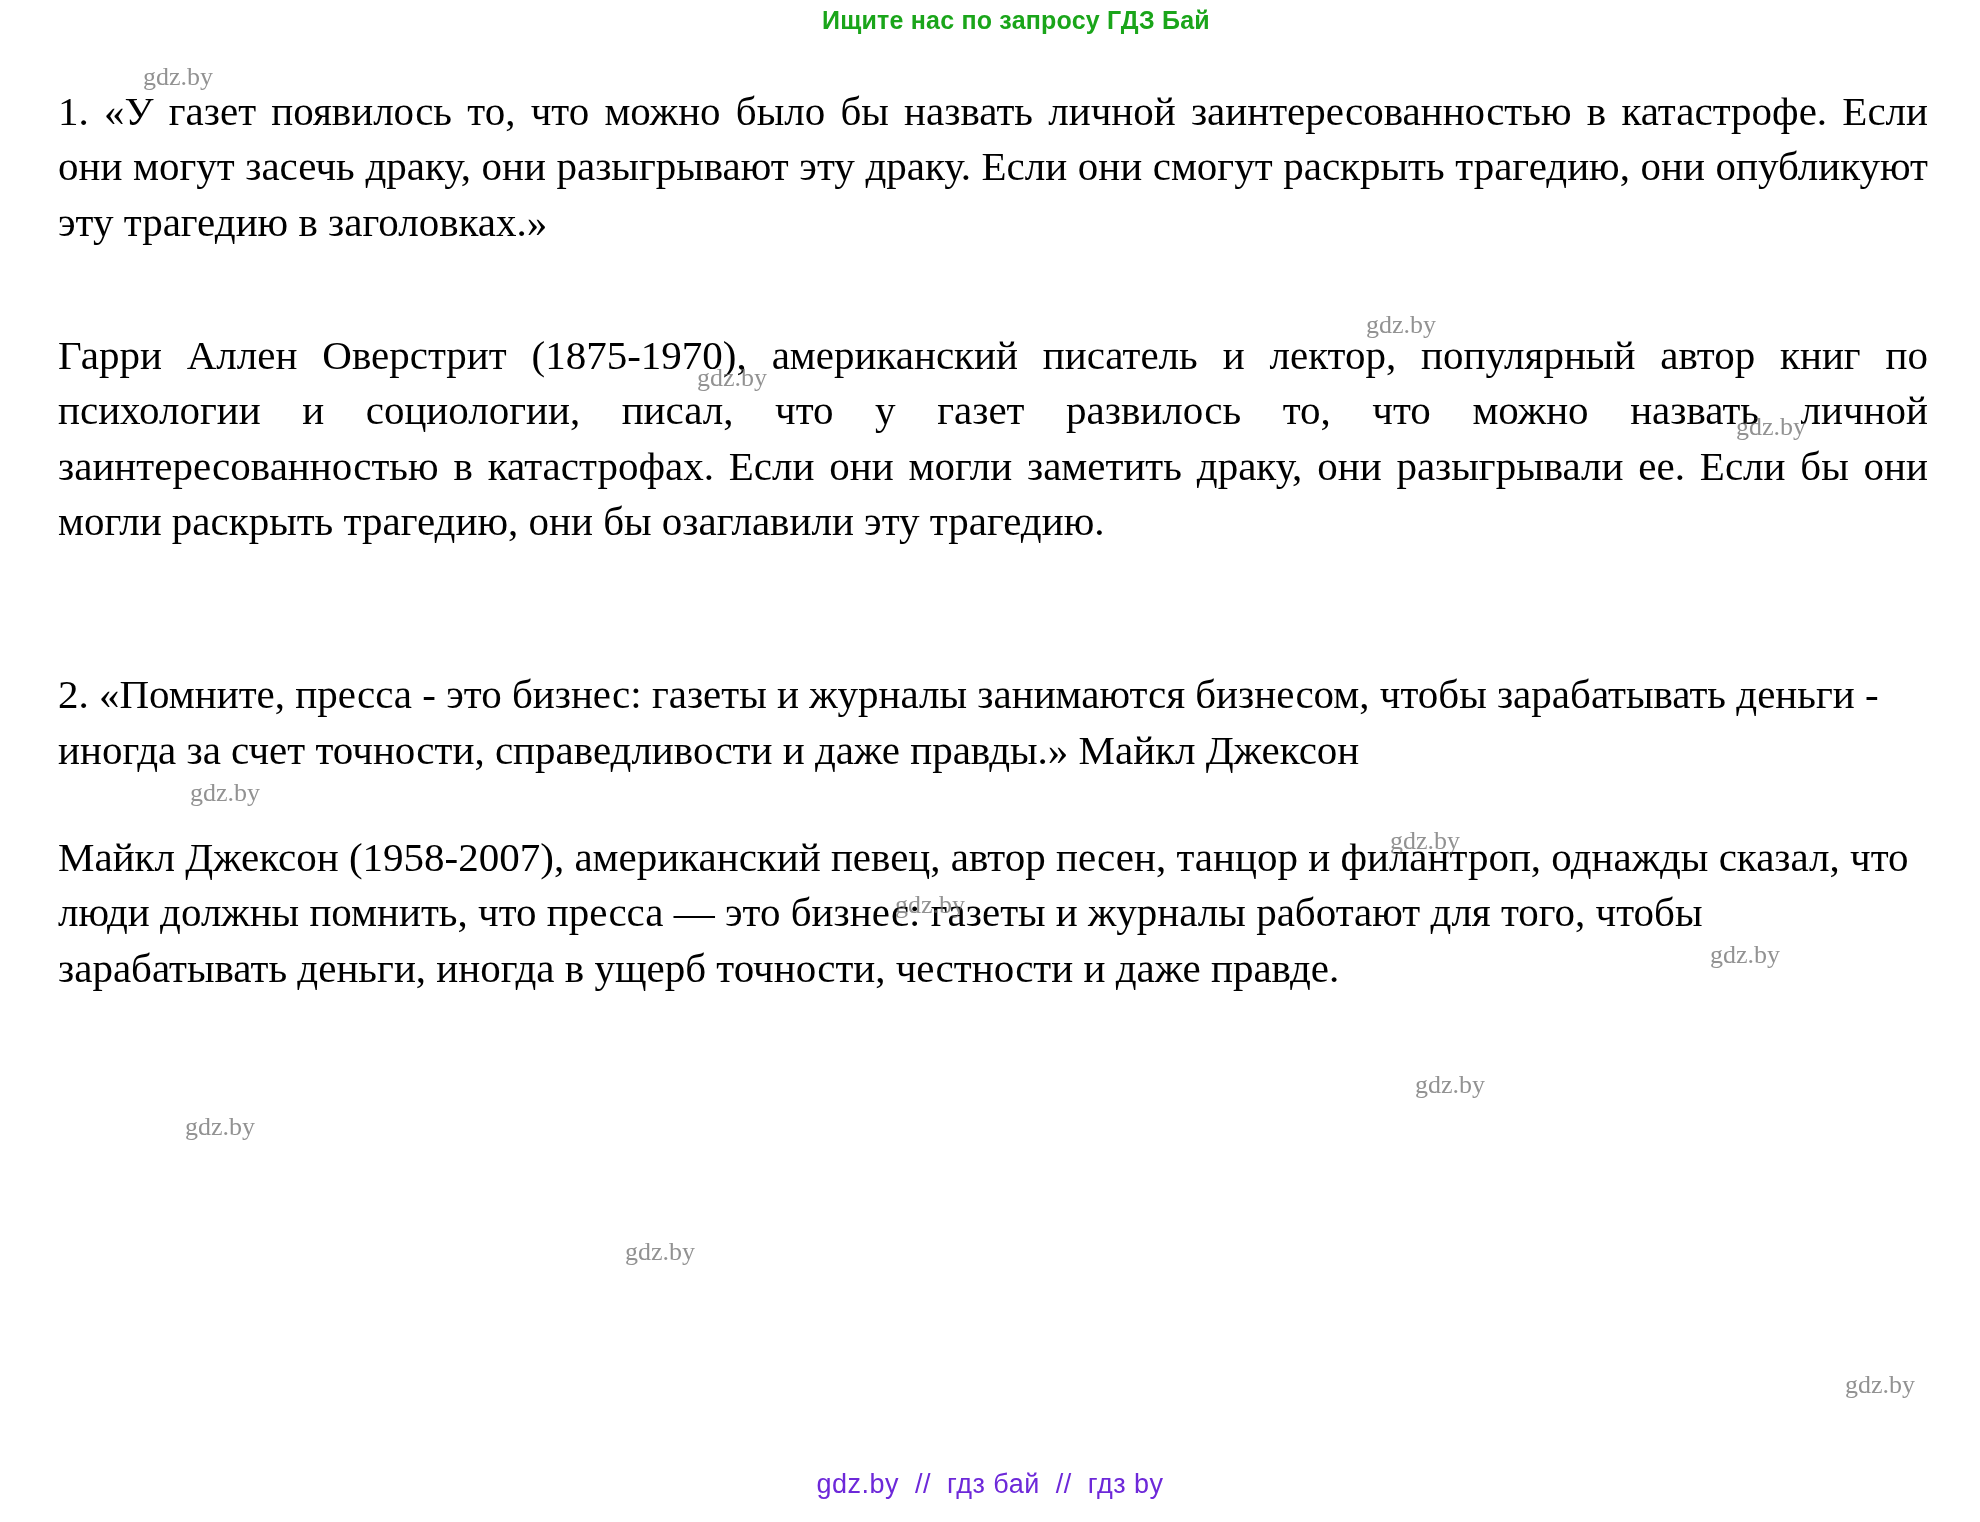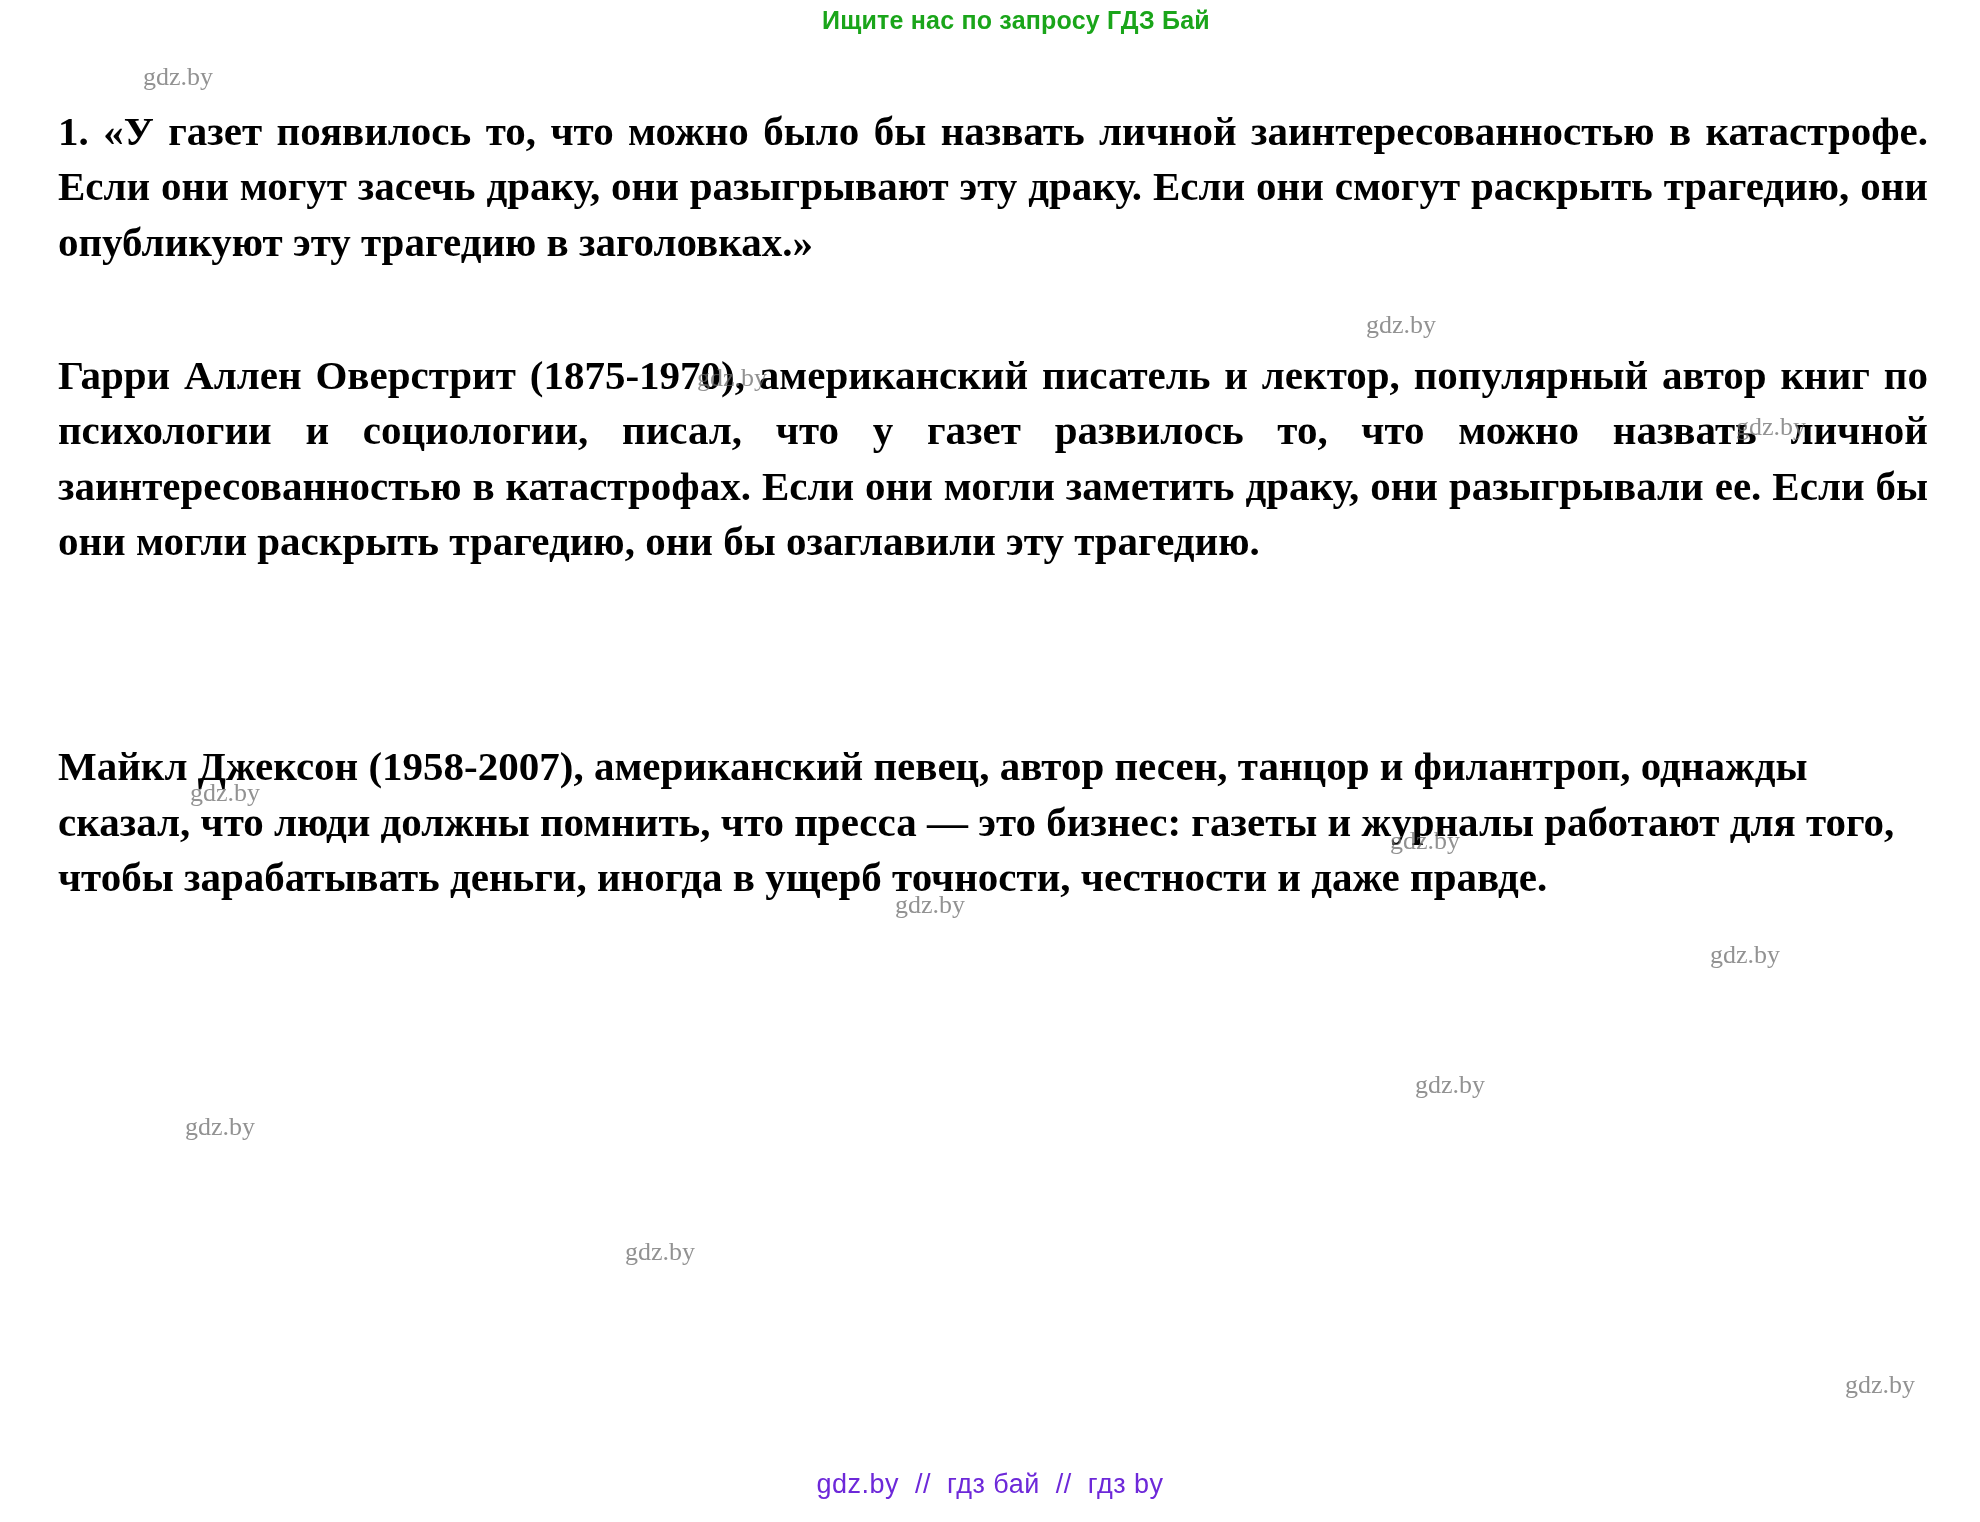--- a/index.html
+++ b/index.html
@@ -27,23 +27,22 @@
     font-size: 25px;
     color: #1aa51a;
     padding-top: 6px;
     letter-spacing: 0.2px;
     padding-left: 26px;
   }
 
   .page-content {
     position: absolute;
     left: 58px;
-    top: 104px;
+    top: 84px;
     width: 1870px;
-    font-weight: bold;
   }
 
   .para {
     font-size: 41px;
     line-height: 1.35;
     text-align: left;
     margin: 0;
   }
 
   .para.justify {
@@ -82,20 +81,21 @@
 </head>
 <body>
 
 <div class="top-banner">Ищите нас по запросу ГДЗ Бай</div>
 
 <div class="page-content">
   <p class="para justify">1. «У газет появилось то, что можно было бы назвать личной заинтересованностью в катастрофе. Если они могут засечь драку, они разыгрывают эту драку. Если они смогут раскрыть трагедию, они опубликуют эту трагедию в заголовках.»</p>
   <div class="spacer-lg"></div>
   <p class="para justify">Гарри Аллен Оверстрит (1875-1970), американский писатель и лектор, популярный автор книг по психологии и социологии, писал, что у газет развилось то, что можно назвать личной заинтересованностью в катастрофах. Если они могли заметить драку, они разыгрывали ее. Если бы они могли раскрыть трагедию, они бы озаглавили эту трагедию.</p>
   <div class="spacer-xl"></div>
+  <p class="para">2. «Помните, пресса - это бизнес: газеты и журналы занимаются бизнесом, чтобы зарабатывать деньги - иногда за счет точности, справедливости и даже правды.» Майкл Джексон</p>
   <div class="spacer-md"></div>
   <p class="para">Майкл Джексон (1958-2007), американский певец, автор песен, танцор и филантроп, однажды сказал, что люди должны помнить, что пресса — это бизнес: газеты и журналы работают для того, чтобы зарабатывать деньги, иногда в ущерб точности, честности и даже правде.</p>
 </div>
 
 <div id="watermark-layer">
     <div class="wm" style="left: 143px; top: 62px;">gdz.by</div>
     <div class="wm" style="left: 1366px; top: 310px;">gdz.by</div>
     <div class="wm" style="left: 1736px; top: 412px;">gdz.by</div>
     <div class="wm" style="left: 697px; top: 363px;">gdz.by</div>
     <div class="wm" style="left: 190px; top: 778px;">gdz.by</div>

